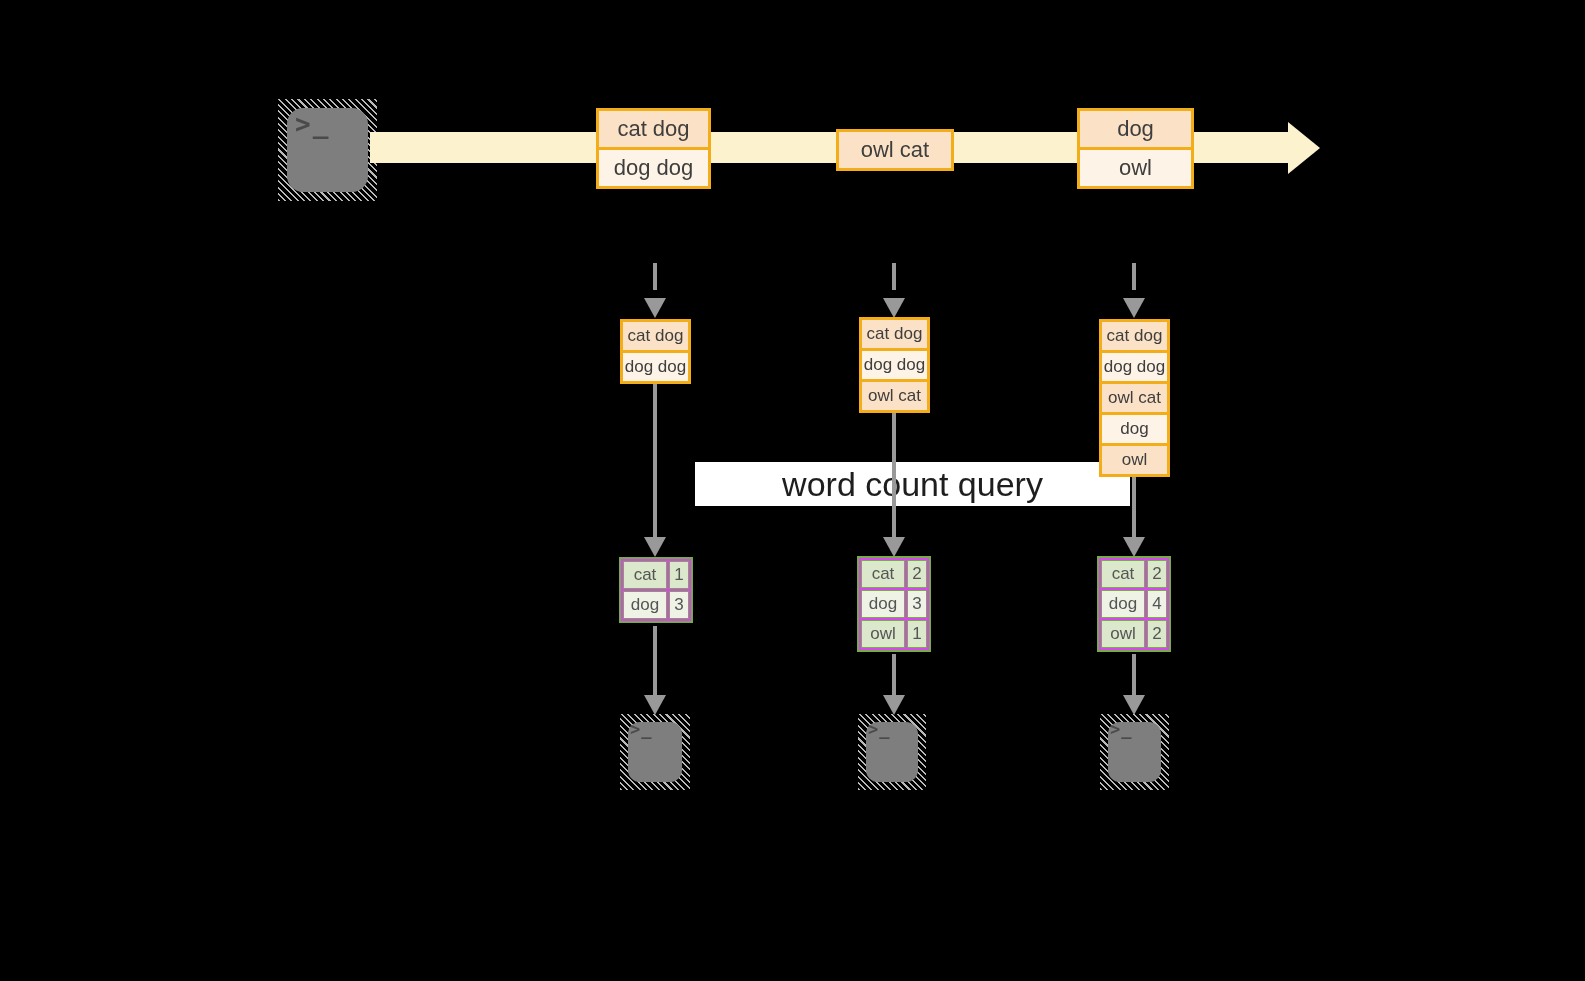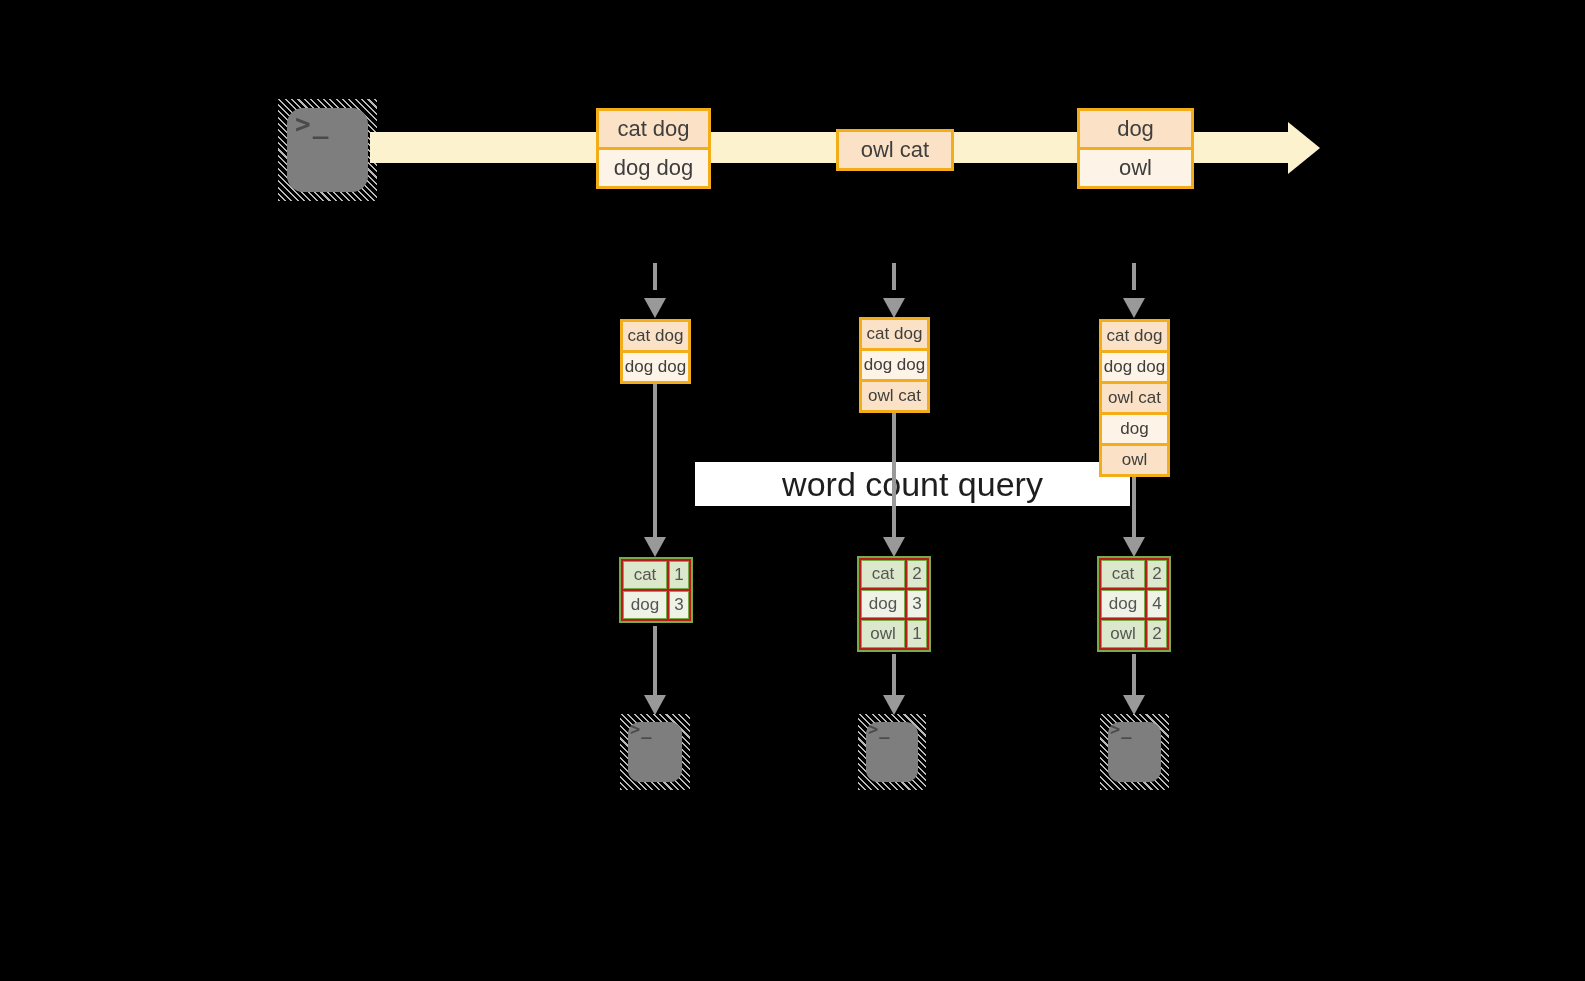--- a/index.html
+++ b/index.html
@@ -59,21 +59,21 @@
   .ahead{width:0;height:0;
     border-top:20px solid var(--arrow);
     border-left:11px solid transparent;
     border-right:11px solid transparent;}
 
   
   .qlabel{background:#fff;display:flex;align-items:center;justify-content:center;
     font-size:34px;color:#1e1e1e;}
 
   
-  .gtable{border:2.5px solid var(--green);background:#b91c1c;box-sizing:border-box;
+  .gtable{border:2.5px solid var(--green);background:#d946ef;box-sizing:border-box;
     display:grid;grid-template-columns:44px 1fr;gap:2px;padding:2px;}
   .gtable .cell{border:1.5px solid var(--green);box-sizing:border-box;height:28px;
     display:flex;align-items:center;justify-content:center;
     font-size:17px;color:#555;}
   .g0{background:var(--green-dark);}
   .g1{background:var(--green-light);}
 </style>
 </head>
 <body>
 

